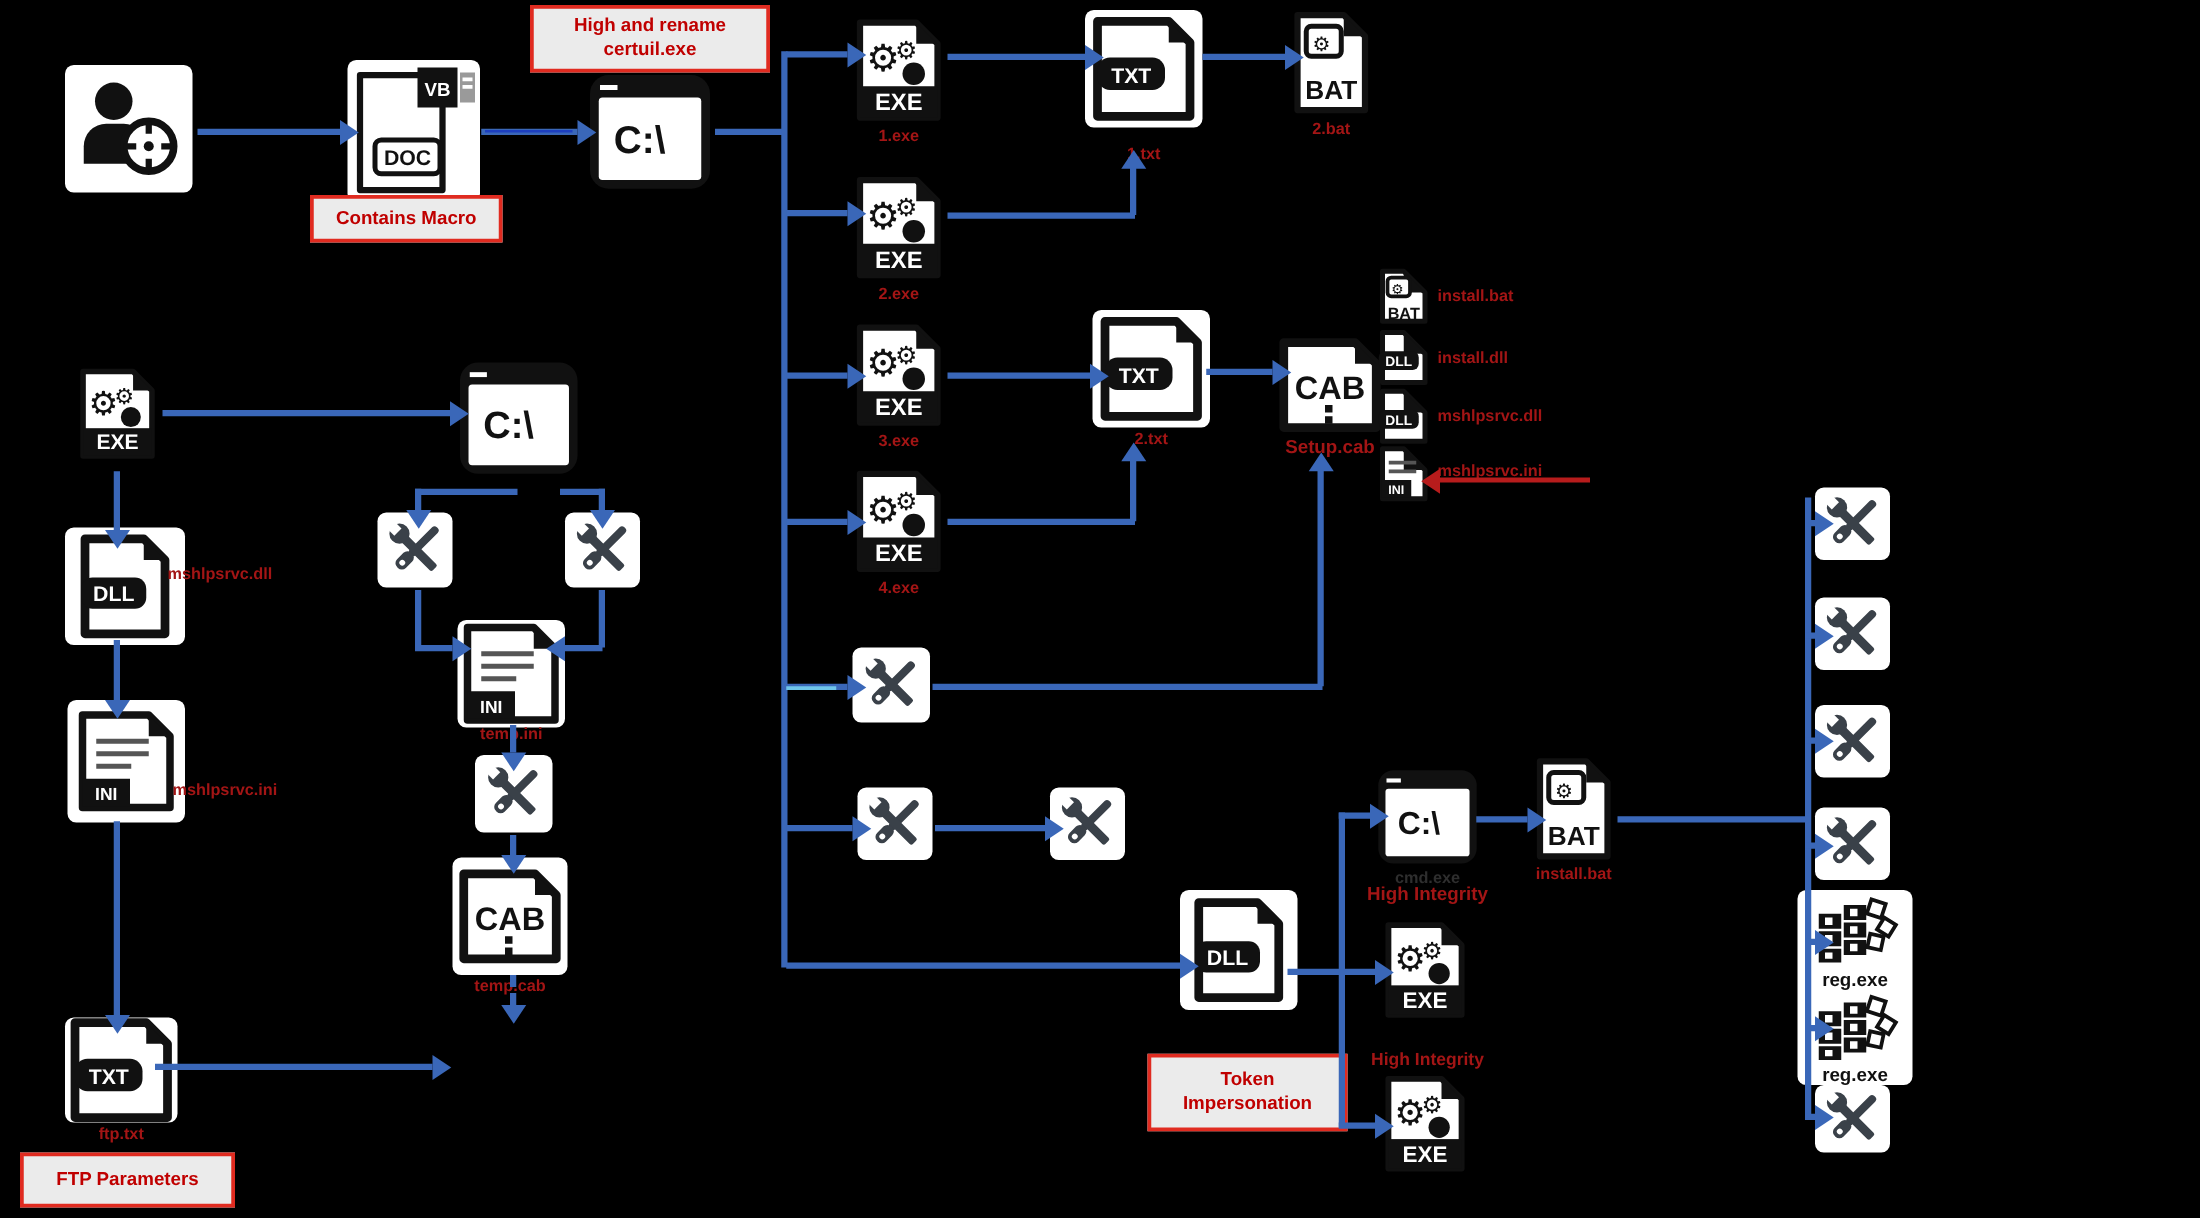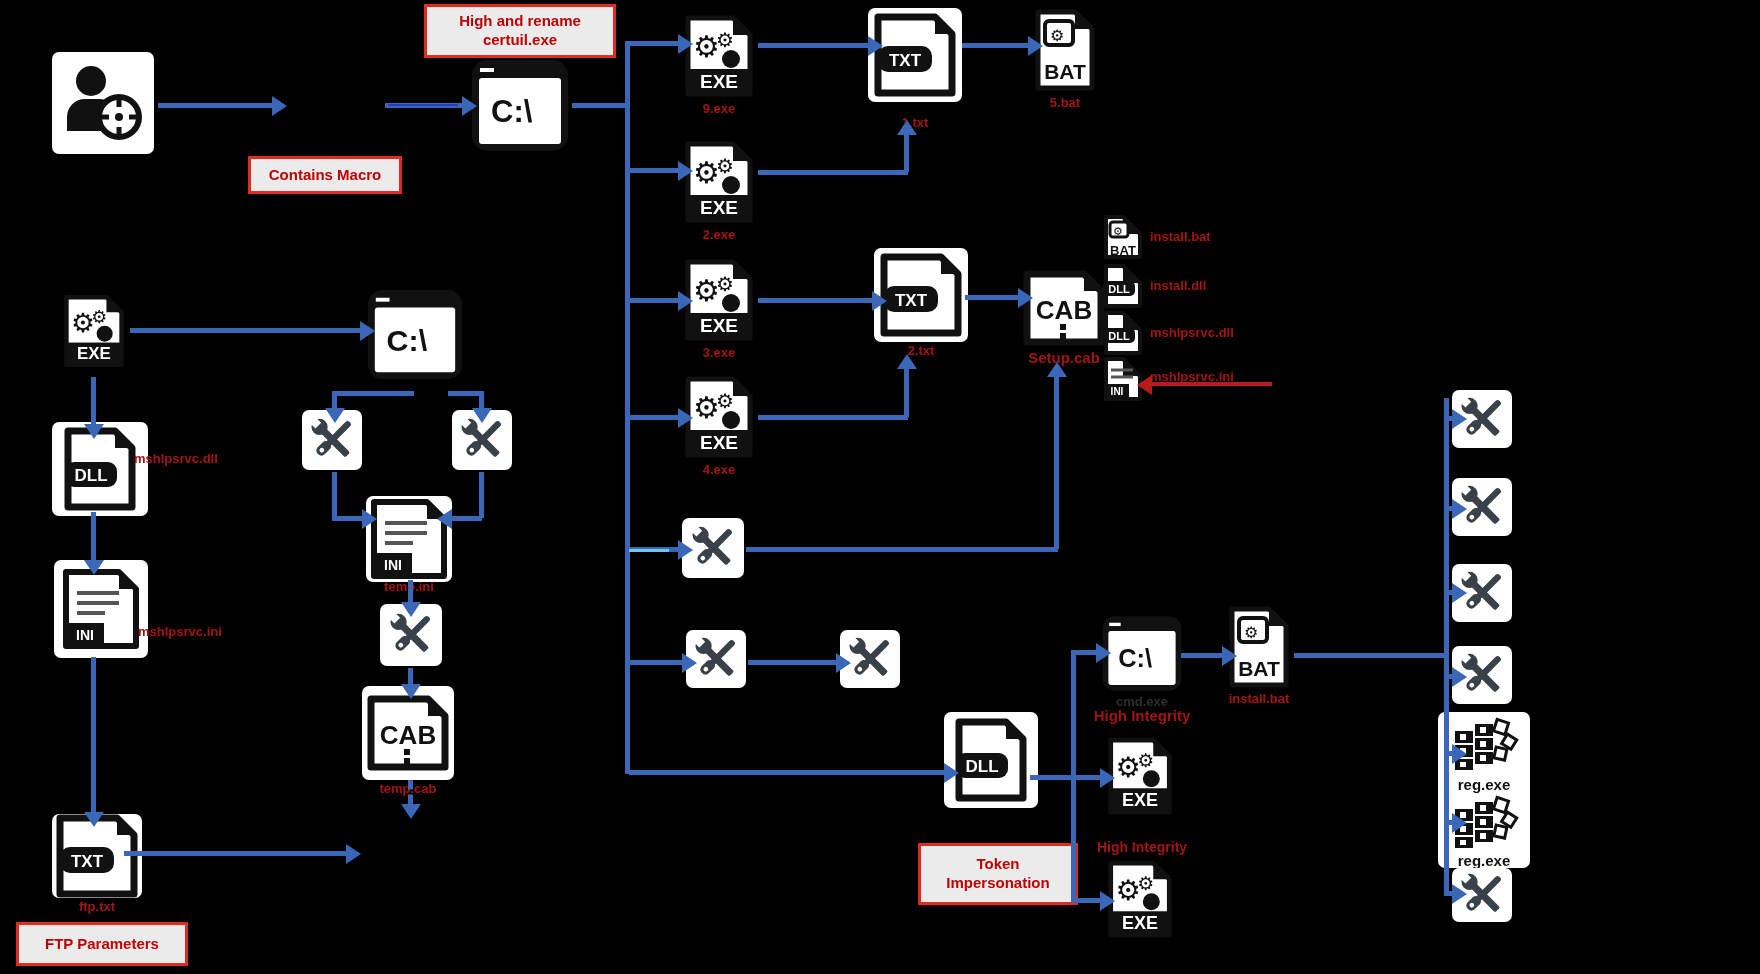--- a/index.html
+++ b/index.html
@@ -34,20 +34,32 @@
    <g stroke="#111" stroke-width="5">
           <line x1="64" y1="42" x2="64" y2="52"></line>
    <line x1="64" y1="72" x2="64" y2="82"></line>
           <line x1="44" y1="62" x2="54" y2="62"></line>
    <line x1="74" y1="62" x2="84" y2="62"></line>
         </g>
         <circle cx="64" cy="62" r="4" fill="#111"></circle>
       </svg>
     </div>
 
+  <div class="tile" style="left:278px;top:48px;width:106px;height:114px">
+      <svg width="102" height="110" viewBox="0 0 102 110">
+   <path d="M8 102 L8 10 L58 10 L74 26 L74 102 Z" fill="#fff" stroke="#111" stroke-width="5" stroke-linejoin="round"></path>
+   <rect x="54" y="4" width="32" height="32" fill="#111"></rect>
+   <text x="70" y="27" text-anchor="middle" font-size="15" font-weight="bold" fill="#fff">VB</text>
+   <rect x="88" y="8" width="12" height="24" fill="#9a9a9a"></rect>
+   <rect x="90" y="12" width="8" height="3" fill="#fff"></rect>
+        <rect x="90" y="18" width="8" height="3" fill="#fff"></rect>
+   <rect x="20" y="62" width="52" height="27" rx="5" fill="#fff" stroke="#111" stroke-width="4"></rect>
+   <text x="46" y="82" text-anchor="middle" font-size="17" font-weight="bold" fill="#111">DOC</text>
+      </svg>
+    </div>
   <div class="callout" style="left:248px;top:156px;width:154px;height:38px">
     <span>Contains Macro</span>
   </div>
   <div class="callout" style="left:424px;top:4px;width:192px;height:54px">
     <span>High and rename certuil.exe</span>
   </div>
 
   <div class="node" style="left:470px;top:58px;width:100px;height:95px">
       <svg width="100" height="95" viewBox="0 0 100 95">
    <rect x="2" y="2" width="96" height="91" rx="15" fill="#111"></rect>
@@ -61,21 +73,21 @@
       <svg width="72" height="86" viewBox="0 0 72 86">
   <path d="M5 81 L5 5 L50 5 L67 22 L67 81 Z" fill="#fff" stroke="#111" stroke-width="5" stroke-linejoin="round"></path>
   <path d="M50 5 L50 22 L67 22 Z" fill="#111"></path>
    <text x="10" y="44" font-size="30" fill="#111">⚙</text>
    <text x="33" y="34" font-size="20" fill="#111">⚙</text>
    <circle cx="48" cy="46" r="9" fill="#111"></circle>
    <rect x="5" y="56" width="62" height="25" fill="#111"></rect>
    <text x="36" y="75" text-anchor="middle" font-size="19" font-weight="bold" fill="#fff">EXE</text>
       </svg>
     </div>
-  <div class="rlabel" style="left:682px;top:102px;width:74px">9.exe</div>
+  <div class="rlabel" style="left:682px;top:102px;width:74px">1.exe</div>
 
   <div class="node" style="left:682px;top:138px;width:74px;height:88px">
       <svg width="72" height="86" viewBox="0 0 72 86">
   <path d="M5 81 L5 5 L50 5 L67 22 L67 81 Z" fill="#fff" stroke="#111" stroke-width="5" stroke-linejoin="round"></path>
   <path d="M50 5 L50 22 L67 22 Z" fill="#111"></path>
    <text x="10" y="44" font-size="30" fill="#111">⚙</text>
    <text x="33" y="34" font-size="20" fill="#111">⚙</text>
    <circle cx="48" cy="46" r="9" fill="#111"></circle>
    <rect x="5" y="56" width="62" height="25" fill="#111"></rect>
    <text x="36" y="75" text-anchor="middle" font-size="19" font-weight="bold" fill="#fff">EXE</text>
@@ -121,21 +133,21 @@
 
   <div class="node" style="left:1032px;top:6px;width:66px;height:88px">
       <svg width="64" height="86" viewBox="0 0 64 86">
   <path d="M5 81 L5 5 L42 5 L59 22 L59 81 Z" fill="#fff" stroke="#111" stroke-width="5" stroke-linejoin="round"></path>
   <path d="M42 5 L42 22 L59 22 Z" fill="#111"></path>
    <rect x="12" y="14" width="28" height="24" rx="4" fill="#fff" stroke="#111" stroke-width="4"></rect>
    <text x="17" y="34" font-size="16" fill="#111">⚙</text>
    <text x="32" y="72" text-anchor="middle" font-size="21" font-weight="bold" fill="#111">BAT</text>
       </svg>
     </div>
-  <div class="rlabel" style="left:1024px;top:96px;width:82px">5.bat</div>
+  <div class="rlabel" style="left:1024px;top:96px;width:82px">2.bat</div>
 
   <div class="tile" style="left:874px;top:248px;width:94px;height:94px">
       <svg width="84" height="86" viewBox="0 0 84 86">
   <path d="M5 81 L5 5 L62 5 L79 22 L79 81 Z" fill="#fff" stroke="#111" stroke-width="7" stroke-linejoin="round"></path>
   <path d="M62 5 L62 22 L79 22 Z" fill="#111"></path>
    <rect x="5" y="34" width="54" height="26" rx="10" fill="#111"></rect>
    <text x="32" y="54" text-anchor="middle" font-size="17" font-weight="bold" fill="#fff">TXT</text>
       </svg>
     </div>
   <div class="rlabel" style="left:874px;top:344px;width:94px">2.txt</div>

